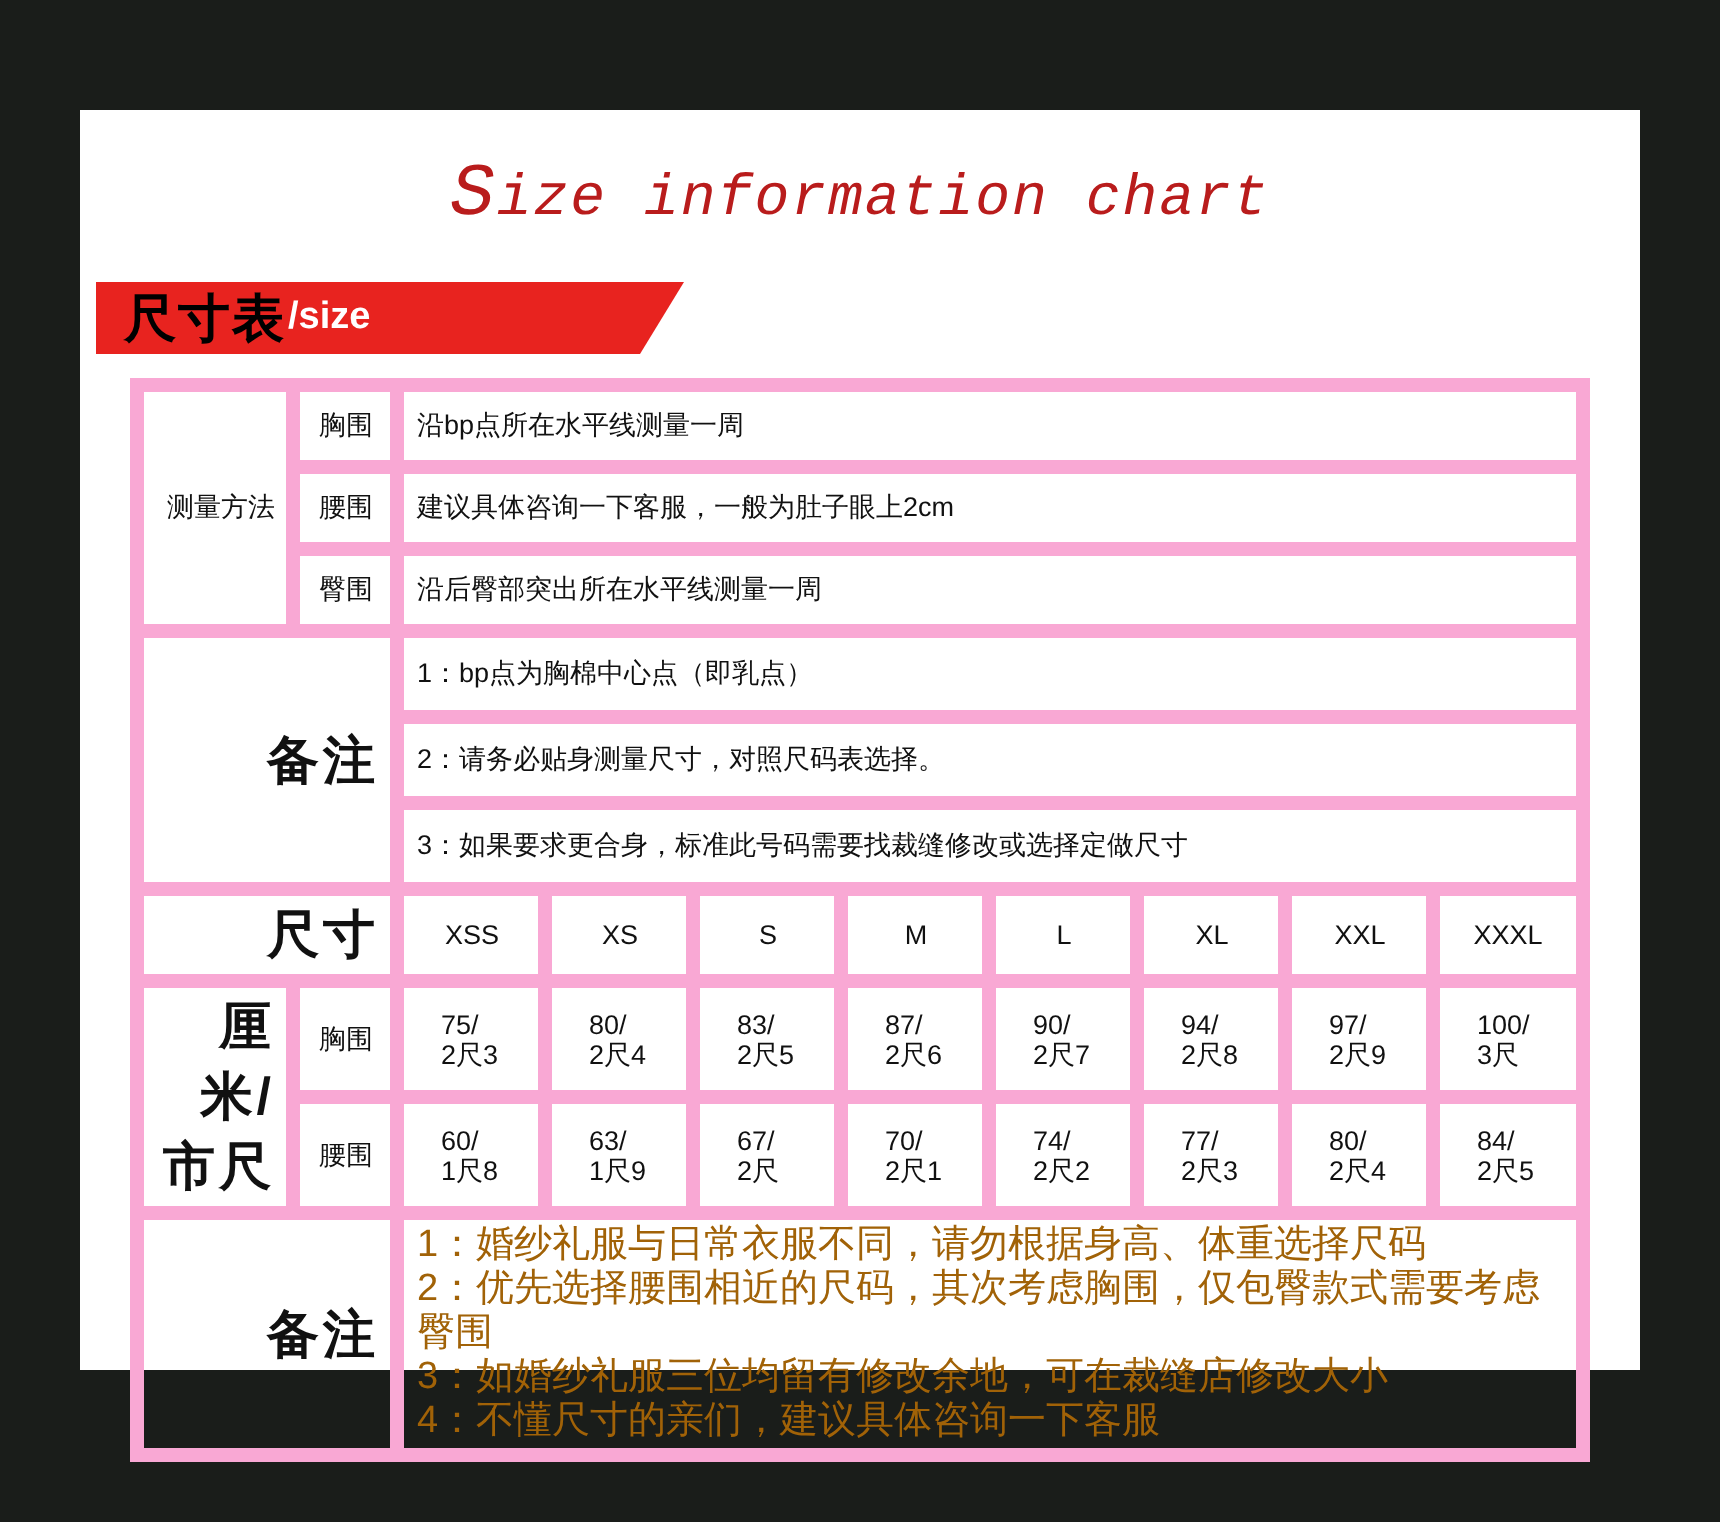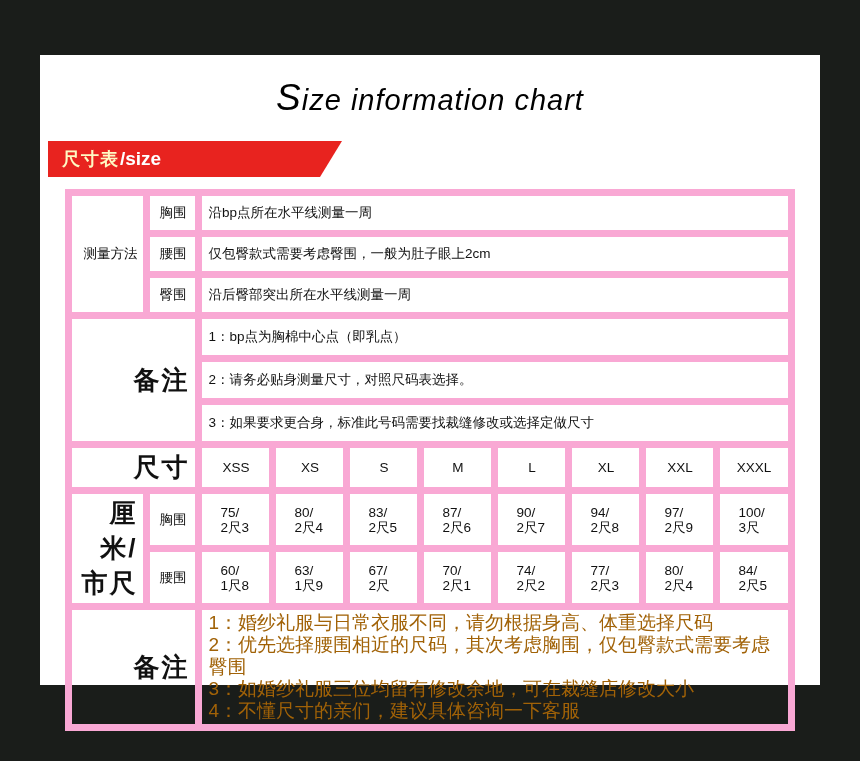--- a/index.html
+++ b/index.html
@@ -20,24 +20,24 @@
     width: 780px;
     height: 630px;
     background: #ffffff;
   }
   
   .header {
     padding-top: 22px;
     text-align: center;
   }
   .script-title {
-    font-family: Liberation Sans, sans-serif;
+    font-family: Liberation Mono, monospace;
     font-style: italic;
     font-size: 29px;
-    color: #000000;
+    color: #b91c1c;
     letter-spacing: 1px;
     white-space: nowrap;
   }
   .script-title .cap {
     font-size: 37px;
   }
   .subtitle-wrap {
     margin-top: 7px;
     display: flex;
     align-items: center;
@@ -77,22 +77,22 @@
     content: "";
     position: absolute;
     right: -22px;
     top: 0;
     width: 0;
     height: 0;
     border-left: 22px solid #e8231f;
     border-bottom: 36px solid transparent;
   }
   .banner-cn {
-    color: #fef9c3;
-    font-size: 18px;
+    color: #000000;
+    font-size: 26px;
     font-weight: bold;
     letter-spacing: 1px;
   }
   .banner-en {
     color: #ffffff;
     font-size: 19px;
     font-weight: bold;
     margin-left: 1px;
   }
   
@@ -192,21 +192,21 @@
     </colgroup>
     <tbody>
 
       <tr>
         <td class="rowlabel" rowspan="3">测量方法</td>
         <td class="sublabel">胸围</td>
         <td class="method" colspan="8">沿bp点所在水平线测量一周</td>
       </tr>
       <tr>
         <td class="sublabel">腰围</td>
-        <td class="method" colspan="8">仅包臀款式需要考虑臀围，一般为肚子眼上2cm</td>
+        <td class="method" colspan="8">建议具体咨询一下客服，一般为肚子眼上2cm</td>
       </tr>
       <tr>
         <td class="sublabel">臀围</td>
         <td class="method" colspan="8">沿后臀部突出所在水平线测量一周</td>
       </tr>
 
       <tr>
         <td class="rowlabel big" colspan="2" rowspan="3">备注</td>
         <td class="note" colspan="8">1：bp点为胸棉中心点（即乳点）</td>
       </tr>

